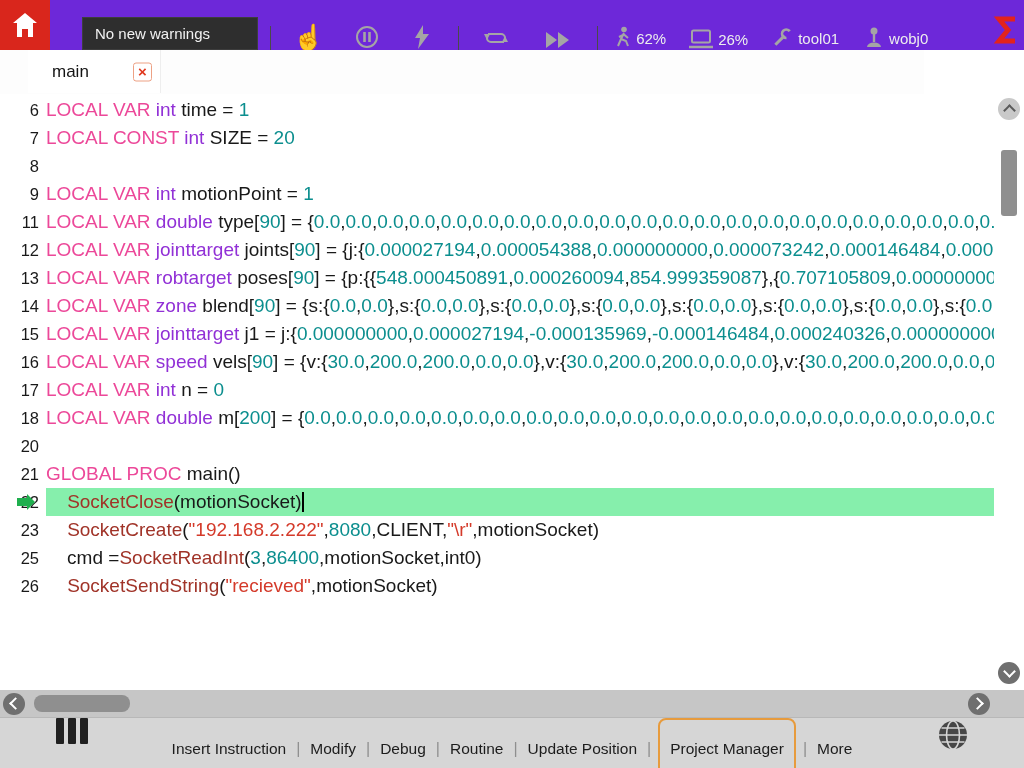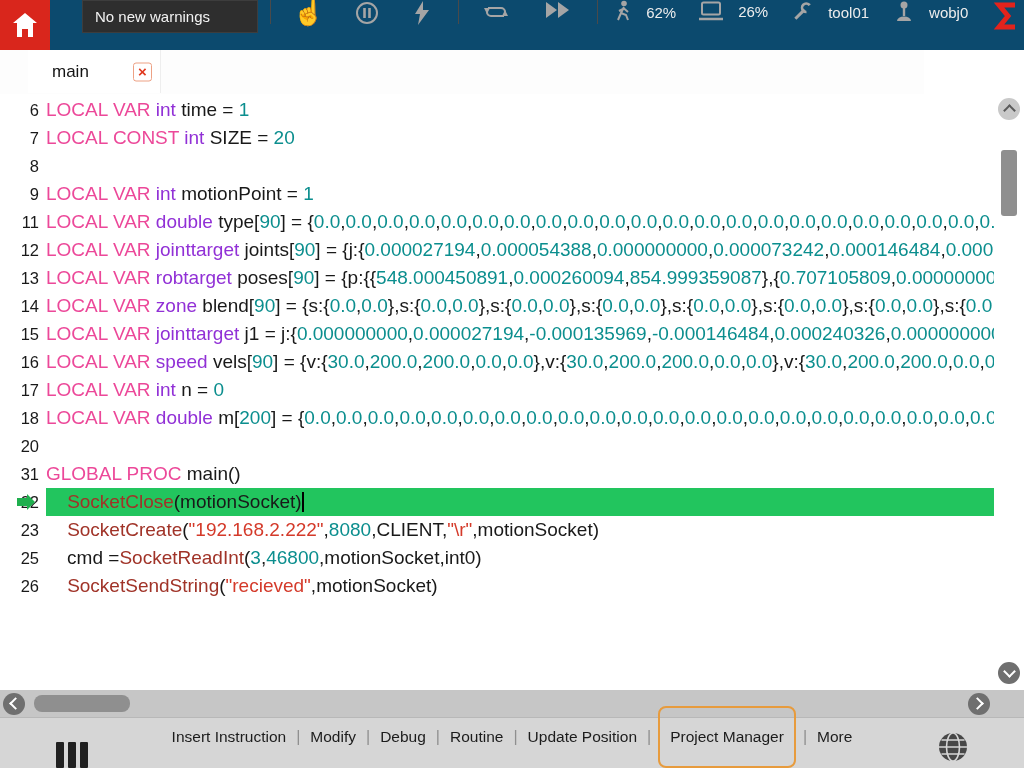--- a/index.html
+++ b/index.html
@@ -1,47 +1,47 @@
 <!DOCTYPE html>
 <html><head>
 <meta charset="utf-8">
 <style>
   html,body{margin:0;padding:0}
   body{width:1024px;height:768px;overflow:hidden;position:relative;background:#fff;
        font-family:"Liberation Sans",sans-serif;-webkit-font-smoothing:antialiased}
 
   
-  .topbar{position:absolute;top:0;left:0;width:1024px;height:50px;background:#0c4a6e;
-          display:flex;align-items:flex-start}
+  .topbar{position:absolute;top:0;left:0;width:1024px;height:50px;background:#6d28d9;
+          display:flex;align-items:flex-end}
   .logo{width:50px;height:50px;background:#d9261c;display:flex;align-items:center;justify-content:center;flex:0 0 auto}
   .warnbox{margin-left:32px;background:#2e2e2e;border:1px solid #3d3d3d;color:#f2f2f2;
            font-size:15px;padding:7px 12px;width:150px;flex:0 0 auto}
   .tb-sep{width:1px;height:24px;background:#4a4a4a;flex:0 0 auto}
   .tb-icon{display:flex;align-items:center;justify-content:center;flex:0 0 auto}
   .hand-glyph{color:#ababab;font-size:25px;line-height:1}
-  .grp{display:flex;align-items:center;gap:14px;color:#ededed;font-size:15px;flex:0 0 auto}
+  .grp{display:flex;align-items:center;gap:4px;color:#ededed;font-size:15px;flex:0 0 auto}
   .brand-glyph{margin-left:auto;margin-right:4px;flex:0 0 auto}
 
   
   .tabbar{position:absolute;top:50px;left:0;width:924px;height:44px;background:#fdfdfd;border-bottom:1px solid #ededed}
   .tab{position:absolute;left:28px;top:0;width:132px;height:43px;background:#fff;border-right:1px solid #eee;
        display:flex;align-items:center}
   .tab-label{margin-left:24px;font-size:17px;color:#141414}
   .tab-close{position:absolute;right:8px;top:50%;transform:translateY(-50%);width:17px;height:17px;
              border:1px solid #eda184;border-radius:3px;color:#e0391f;font-weight:bold;font-size:15px;
              line-height:15px;text-align:center;background:#fff;cursor:default}
 
   
   .editor{position:absolute;top:94px;left:0;width:1024px;height:596px;background:#fff;overflow:hidden}
   .code-wrap{position:absolute;top:2px;left:0;width:994px;height:594px;overflow:hidden}
   .code-line{position:relative;display:flex;height:28px;line-height:28px;font-size:19px}
   .line-num{width:46px;min-width:46px;text-align:right;padding-right:7px;box-sizing:border-box;
             color:#191919;font-size:16.5px}
   .line-text{flex:1;white-space:pre;color:#191919;overflow:hidden}
-  .code-line.hl .line-text{background:#22c55e}
+  .code-line.hl .line-text{background:#86efac}
   .tok-kw{color:#ec4899}
   .tok-type{color:#9130d6}
   .tok-num{color:#0b8e8e}
   .tok-str{color:#d43a2a}
   .tok-fn{color:#a03328}
   .tok-pl{color:#191919}
   .cursor{display:inline-block;width:2px;height:20px;background:#000;vertical-align:-4px}
   .exec-arrow{position:absolute;left:17px;top:10px;width:10px;height:8px;background:#1faf4e}
   .exec-arrow:after{content:"";position:absolute;left:10px;top:-4px;border-left:8px solid #1faf4e;
                     border-top:8px solid transparent;border-bottom:8px solid transparent}
@@ -60,21 +60,21 @@
   .hs-btn.right{right:34px}
   .hs-thumb{position:absolute;left:34px;top:5px;width:96px;height:17px;border-radius:8px;background:#8f8f8f}
   .ch{display:block;width:7px;height:7px;border-left:2px solid #fff;border-top:2px solid #fff}
   .ch.up{transform:rotate(45deg);margin-top:3px;border-color:#5a5a5a}
   .ch.down{transform:rotate(225deg);margin-top:-3px}
   .ch.left{transform:rotate(-45deg);margin-left:3px}
   .ch.right{transform:rotate(135deg);margin-left:-3px}
 
   
   .bottombar{position:absolute;top:717px;left:0;width:1024px;height:51px;background:#d6d6d6;
-             border-top:1px solid #b8b8b8;box-sizing:border-box;display:flex;align-items:flex-end}
+             border-top:1px solid #b8b8b8;box-sizing:border-box;display:flex;align-items:flex-start}
   .kbd-icon{margin-left:56px;display:flex;gap:4px;align-items:center;flex:0 0 auto}
   .kbd-icon i{display:block;width:8px;height:26px;background:#202020;border-radius:1px}
   .menu{flex:1;display:flex;align-items:center;justify-content:center}
   .mi{font-size:15.5px;color:#1c1c1c;padding:0 5px;white-space:nowrap;cursor:default}
   .msep{color:#8f8f8f;font-size:16px;padding:0 5px}
   .mi.active{border:2px solid #e79b3d;border-radius:8px;padding:20px 10px;margin:0 2px}
   .globe{margin-right:54px;flex:0 0 auto}
 </style>
 </head>
 <body>
@@ -226,35 +226,35 @@
       </div>
       <div class="code-line">
         <span class="line-num">18</span>
         <span class="line-text"><span class="tok-kw">LOCAL VAR </span><span class="tok-type">double </span><span class="tok-pl">m[</span><span class="tok-num">200</span><span class="tok-pl">] = </span><span class="tok-pl">{</span><span class="tok-num">0.0</span><span class="tok-pl">,</span><span class="tok-num">0.0</span><span class="tok-pl">,</span><span class="tok-num">0.0</span><span class="tok-pl">,</span><span class="tok-num">0.0</span><span class="tok-pl">,</span><span class="tok-num">0.0</span><span class="tok-pl">,</span><span class="tok-num">0.0</span><span class="tok-pl">,</span><span class="tok-num">0.0</span><span class="tok-pl">,</span><span class="tok-num">0.0</span><span class="tok-pl">,</span><span class="tok-num">0.0</span><span class="tok-pl">,</span><span class="tok-num">0.0</span><span class="tok-pl">,</span><span class="tok-num">0.0</span><span class="tok-pl">,</span><span class="tok-num">0.0</span><span class="tok-pl">,</span><span class="tok-num">0.0</span><span class="tok-pl">,</span><span class="tok-num">0.0</span><span class="tok-pl">,</span><span class="tok-num">0.0</span><span class="tok-pl">,</span><span class="tok-num">0.0</span><span class="tok-pl">,</span><span class="tok-num">0.0</span><span class="tok-pl">,</span><span class="tok-num">0.0</span><span class="tok-pl">,</span><span class="tok-num">0.0</span><span class="tok-pl">,</span><span class="tok-num">0.0</span><span class="tok-pl">,</span><span class="tok-num">0.0</span><span class="tok-pl">,</span><span class="tok-num">0.0</span></span>
       </div>
       <div class="code-line">
         <span class="line-num">20</span>
         <span class="line-text"></span>
       </div>
       <div class="code-line">
-        <span class="line-num">31</span>
+        <span class="line-num">21</span>
         <span class="line-text"><span class="tok-kw">GLOBAL PROC </span><span class="tok-pl">main()</span></span>
       </div>
       <div class="code-line hl">
         <span class="exec-arrow"></span>
         <span class="line-num">22</span>
         <span class="line-text"><span class="tok-pl">    </span><span class="tok-fn">SocketClose</span><span class="tok-pl">(motionSocket)</span><span class="cursor"></span></span>
       </div>
       <div class="code-line">
         <span class="line-num">23</span>
         <span class="line-text"><span class="tok-pl">    </span><span class="tok-fn">SocketCreate</span><span class="tok-pl">(</span><span class="tok-str">"192.168.2.222"</span><span class="tok-pl">,</span><span class="tok-num">8080</span><span class="tok-pl">,CLIENT,</span><span class="tok-str">"\r"</span><span class="tok-pl">,motionSocket)</span></span>
       </div>
       <div class="code-line">
         <span class="line-num">25</span>
-        <span class="line-text"><span class="tok-pl">    cmd =</span><span class="tok-fn">SocketReadInt</span><span class="tok-pl">(</span><span class="tok-num">3</span><span class="tok-pl">,</span><span class="tok-num">46800</span><span class="tok-pl">,motionSocket,int0)</span></span>
+        <span class="line-text"><span class="tok-pl">    cmd =</span><span class="tok-fn">SocketReadInt</span><span class="tok-pl">(</span><span class="tok-num">3</span><span class="tok-pl">,</span><span class="tok-num">86400</span><span class="tok-pl">,motionSocket,int0)</span></span>
       </div>
       <div class="code-line">
         <span class="line-num">26</span>
         <span class="line-text"><span class="tok-pl">    </span><span class="tok-fn">SocketSendString</span><span class="tok-pl">(</span><span class="tok-str">"recieved"</span><span class="tok-pl">,motionSocket)</span></span>
       </div>
     </div>
 </div>
 
 <div class="vscroll">
   <div class="vs-btn up">

